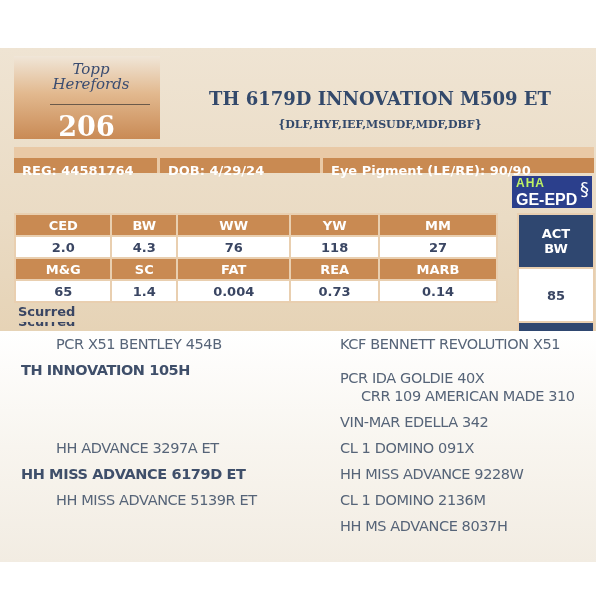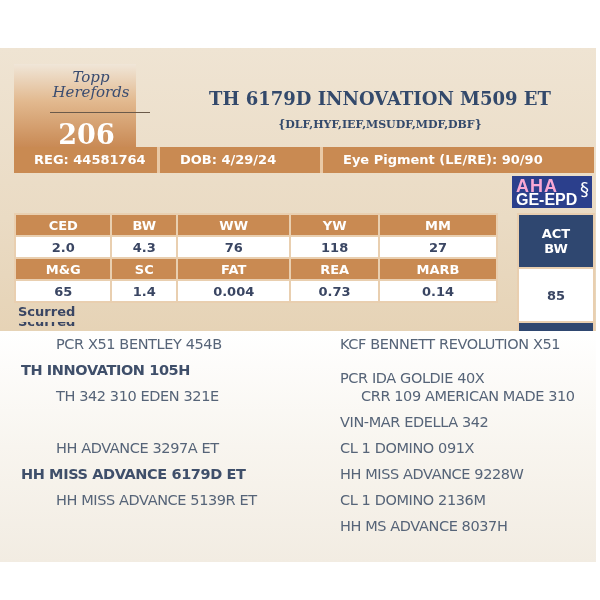--- a/index.html
+++ b/index.html
@@ -1,35 +1,35 @@
 <!DOCTYPE html>
 <html><head>
 <meta charset="utf-8">
 <style>
   html, body { margin:0; padding:0; background:#ffffff; }
   body { width:600px; height:600px; position:relative; overflow:hidden; font-family:"DejaVu Sans", sans-serif; }
   .card { position:absolute; left:0; top:48px; width:596px; height:514px; overflow:hidden; }
   .top { position:absolute; left:0; top:0; width:596px; height:283px;
     background: linear-gradient(180deg,#efe4d3 0%,#eadbc4 60%,#e6d3b6 100%); }
-  .logo-box { position:absolute; left:14px; top:16px; width:122px; height:83px;
-    background: linear-gradient(180deg,#f0e6d8 0%,#e2b98f 45%,#c98a55 100%); }
+  .logo-box { position:absolute; left:14px; top:8px; width:122px; height:83px;
+    background: linear-gradient(180deg,#f0e6d8 0%,#e2b98f 45%,#c98a55 100%); padding-left: 24px; }
   .logo-text { position:absolute; left:22px; top:6px; width:110px; text-align:center;
     font-family:"DejaVu Serif", serif; font-style:italic; color:#3a4c70; font-size:15px; line-height:15px; }
   .logo-line { position:absolute; left:36px; top:48px; width:100px; height:1px; background:#6b5a4a; }
   .lot { position:absolute; left:0; top:55px; width:145px; text-align:center; color:#fff;
     font-family:"DejaVu Serif", serif; font-weight:bold; font-size:27px; }
   .title { position:absolute; left:190px; top:40px; width:380px; text-align:center;
     font-family:"DejaVu Serif", serif; font-weight:bold; color:#33496b; font-size:18px; letter-spacing:0; }
   .subtitle { position:absolute; left:190px; top:70px; width:380px; text-align:center;
     font-family:"DejaVu Serif", serif; font-weight:bold; color:#33496b; font-size:11px; }
   .inforow { position:absolute; left:14px; top:99px; width:580px; height:26px; display:flex; gap:3px;
     background:#e9c9a6; }
-  .info { background:#c98a52; color:#fff; font-weight:bold; font-size:13px; line-height:26px; padding-left:20px; box-sizing:border-box; }
+  .info { background:#c98a52; color:#fff; font-weight:bold; font-size:13px; line-height:26px; padding-left:8px; box-sizing:border-box;margin-top:11px; }
   .aha { position:absolute; left:512px; top:128px; width:80px; height:32px; background:#2b3f8c; }
-  .aha .a1 { position:absolute; left:4px; top:0px; color:#f9a8d4; font-weight:bold; font-size:18px; letter-spacing:1px; font-family:"Liberation Sans", sans-serif; }
+  .aha .a1 { position:absolute; left:4px; top:0px; color:#bef264; font-weight:bold; font-size:12px; letter-spacing:1px; font-family:"Liberation Sans", sans-serif; }
   .aha .a2 { position:absolute; left:4px; top:15px; color:#fff; font-weight:bold; font-size:16px; font-family:Liberation Sans, sans-serif; }
   .aha .dna { position:absolute; right:3px; top:2px; color:#fff; font-size:18px; }
   .epd { position:absolute; left:14px; top:165px; width:484px; border-collapse:separate; border-spacing:2px; background:#e9cfb0; }
   .epd td { height:20px; text-align:center; font-weight:bold; font-size:13px; padding:0; }
   .epd td.h { background:#c98a52; color:#fff; }
   .epd td.v { background:#ffffff; color:#3a4663; }
   .act { position:absolute; left:517px; top:165px; width:78px; border-collapse:separate; border-spacing:2px; background:#e9cfb0; }
   .act td { height:32px; text-align:center; font-weight:bold; font-size:13px; padding:10px; }
   .act td.h { background:#2f4770; color:#fff; }
   .act td.v { background:#ffffff; color:#3a4663; }
@@ -115,21 +115,20 @@
     </tbody>
       </table>
 
     <div class="scurred">Scurred</div>
     <div class="scurred2">Scurred</div>
   </div>
 
   <div class="ped">
     <div class="pline" style="left:56px; top:5px;">PCR X51 BENTLEY 454B</div>
     <div class="pline bold" style="left:21px; top:31px;">TH INNOVATION 105H</div>
-    <div class="pline" style="left:56px; top:57px;">TH 342 310 EDEN 321E</div>
     <div class="pline" style="left:56px; top:109px;">HH ADVANCE 3297A ET</div>
     <div class="pline bold" style="left:21px; top:135px;">HH MISS ADVANCE 6179D ET</div>
     <div class="pline" style="left:56px; top:161px;">HH MISS ADVANCE 5139R ET</div>
 
     <div class="pline" style="left:340px; top:5px;">KCF BENNETT REVOLUTION X51</div>
     <div class="pline" style="left:340px; top:31px;margin-top:8px;">PCR IDA GOLDIE 40X</div>
     <div class="pline" style="left:340px; top:57px;margin-left:21px;">CRR 109 AMERICAN MADE 310</div>
     <div class="pline" style="left:340px; top:83px;">VIN-MAR EDELLA 342</div>
     <div class="pline" style="left:340px; top:109px;">CL 1 DOMINO 091X</div>
     <div class="pline" style="left:340px; top:135px;">HH MISS ADVANCE 9228W</div>

